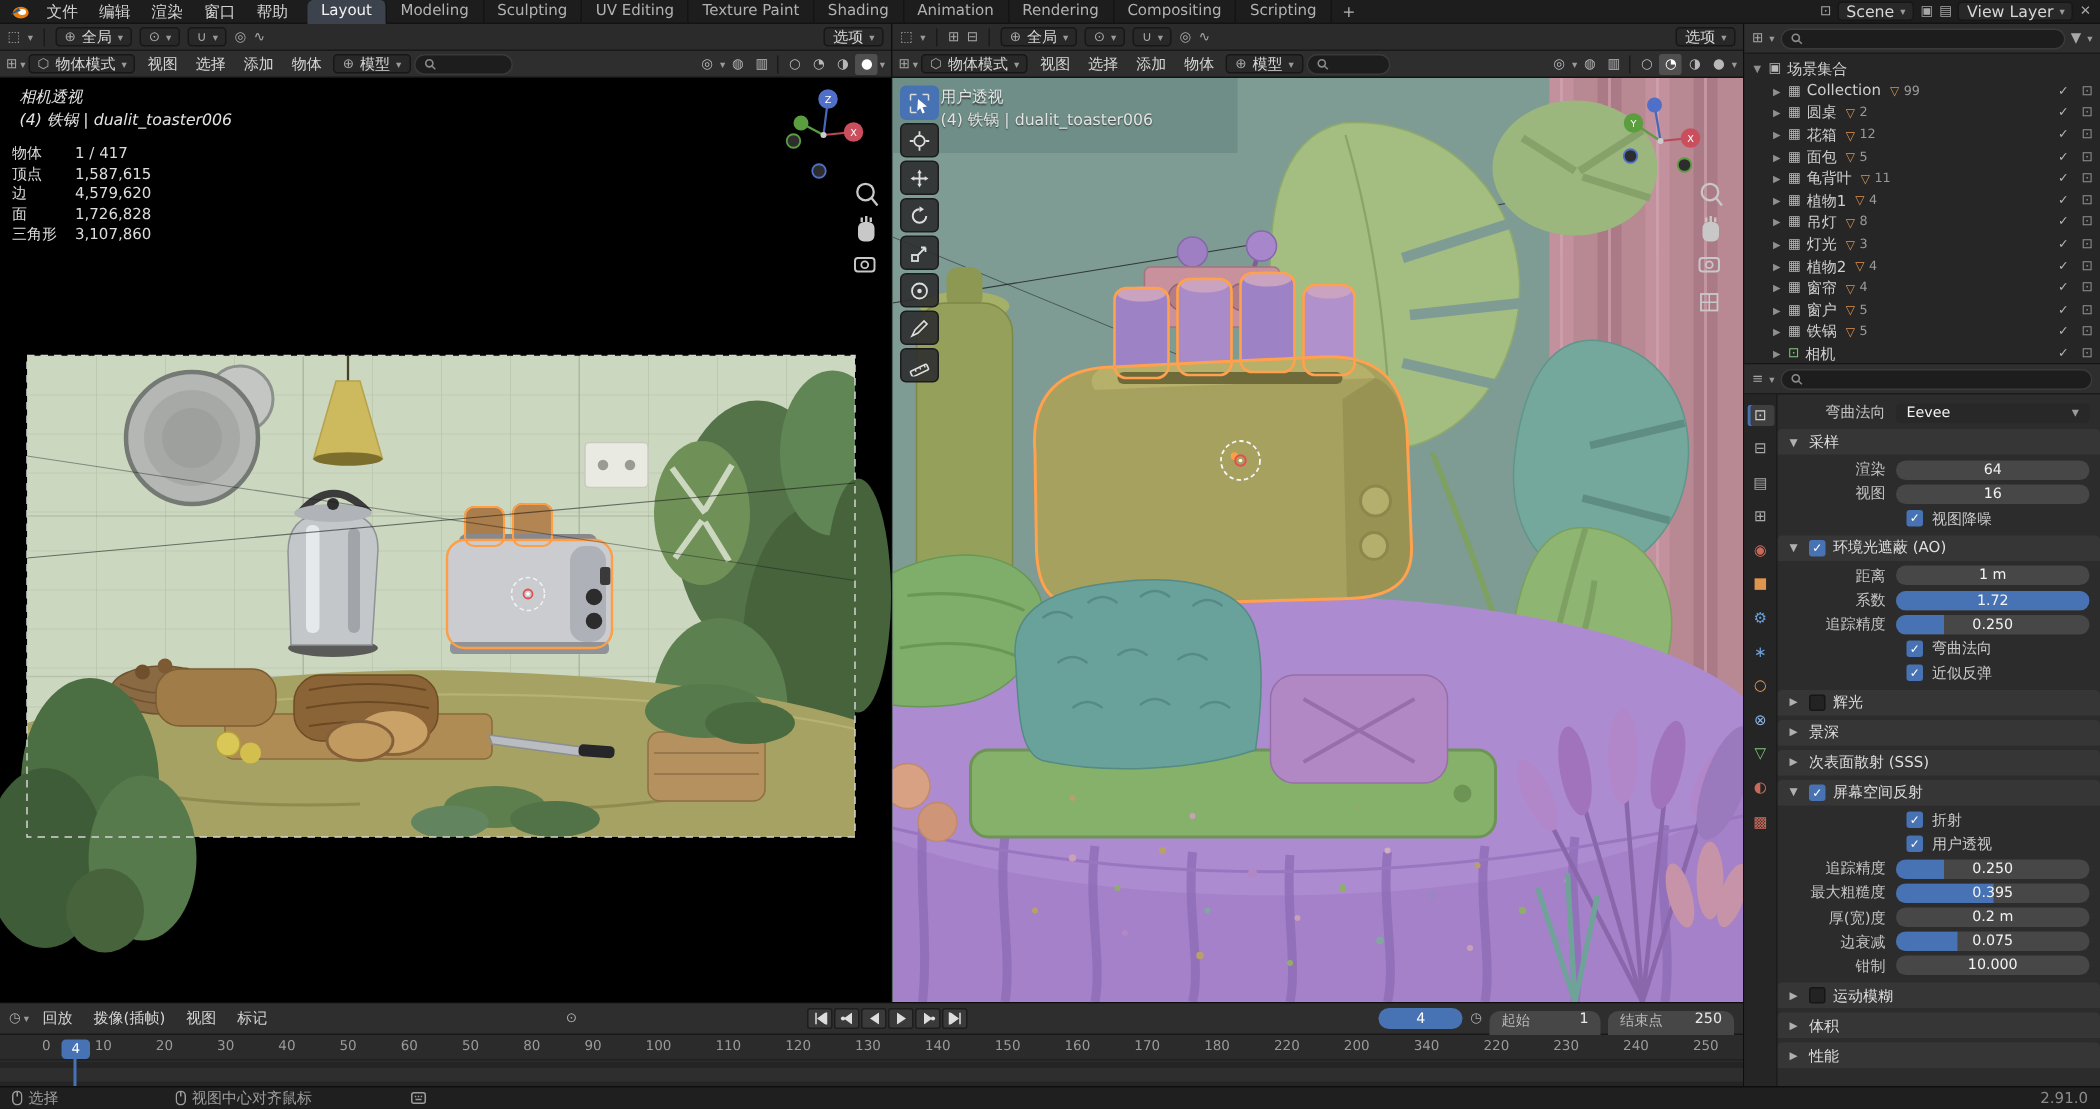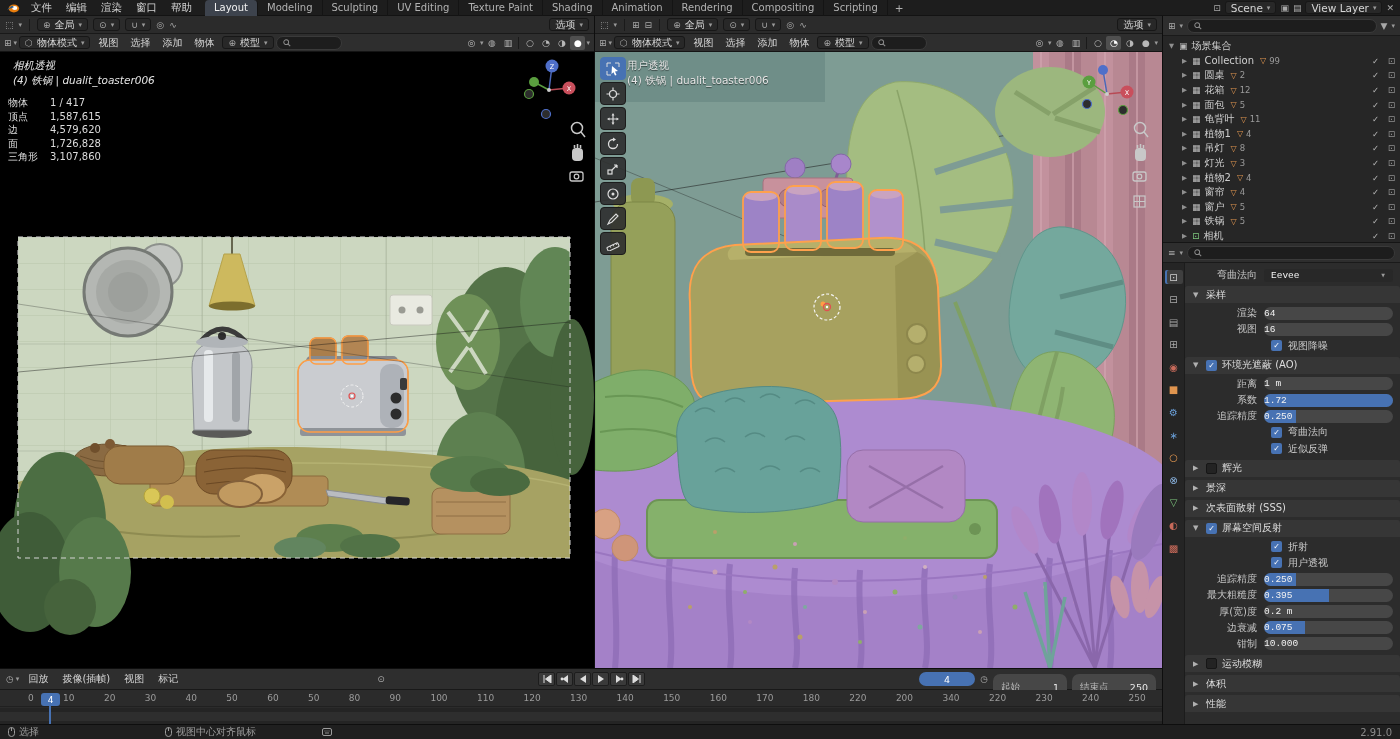--- a/index.html
+++ b/index.html
@@ -65,41 +65,41 @@
   .orow .ocam{color:#8f8f8f;font-size:9px;width:13px;text-align:center;}
   .indent{width:10px;}
 
   .props{position:absolute;top:226px;left:0;right:0;bottom:0;background:#2c2c2c;border-top:1px solid #151515;}
   .tabs{position:absolute;left:0;top:20px;bottom:0;width:22px;background:#252525;display:flex;flex-direction:column;align-items:center;padding-top:7px;gap:8.6px;border-right:1px solid #1c1c1c;}
   .tabs>div{width:18px;height:14px;display:flex;align-items:center;justify-content:center;font-size:10px;border-radius:2px;}
   .tabs>div.active{background:#3f3f3f;box-shadow:inset 2px 0 0 #4772b3;}
   .pcontent{position:absolute;left:22px;top:20px;right:0;bottom:0;padding:4px 7px 0 3px;font-size:10px;overflow:hidden;}
   .prow{display:flex;align-items:center;height:16.2px;}
   .plabel{width:76px;text-align:right;padding-right:7px;color:#c3c3c3;white-space:nowrap;}
-  .pfield{flex:1;height:13px;background:#474747;border-radius:7px;position:relative;display:flex;align-items:center;color:#f2f2f2;overflow:hidden;}
+  .pfield{flex:1;height:13px;background:#474747;border-radius:7px;position:relative;display:flex;align-items:center;justify-content:center;color:#f2f2f2;overflow:hidden;}
   .pfield .fill{position:absolute;left:0;top:0;bottom:0;background:#4772b3;}
-  .pfield span{position:relative;z-index:1;font-size:9.5px;font-family:Liberation Mono, monospace;}
+  .pfield span{position:relative;z-index:1;font-size:9.5px;}
   .pfield.dd2{background:#282828;justify-content:flex-start;padding:0 7px;border-radius:3px;}
   .pfield.dd2 .caret{margin-left:auto;}
   .phdrrow{display:flex;align-items:center;gap:5px;height:17px;background:#363636;margin:3px -7px 2px -3px;padding:0 8px;color:#dedede;border-radius:3px 3px 0 0;}
   .phdrrow .tri{font-size:7px;color:#b0b0b0;width:8px;}
   .cb{width:11px;height:11px;border-radius:2px;background:#4772b3;color:#fff;font-size:8px;line-height:11px;text-align:center;flex:none;}
   .cb.off{background:#232323;border:1px solid #161616;}
   .cbrow{display:flex;align-items:center;gap:6px;height:16.2px;padding-left:83px;color:#c9c9c9;}
 
   
   .timeline{position:absolute;left:0;bottom:15px;width:1162px;height:56px;background:#2b2b2b;border-top:1px solid #0e0e0e;}
   .tl-hdr{height:21px;background:#2e2e2e;border-bottom:1px solid #191919;display:flex;align-items:center;gap:2px;padding:0 6px;font-size:10px;position:relative;}
   .tl-menus{display:flex;}
   .tl-menus>div{padding:0 7px;color:#d4d4d4;}
   .tl-play{position:absolute;left:538px;display:flex;gap:1px;}
   .pbtn{width:17px;height:14px;background:#3a3a3a;border:1px solid #1d1d1d;border-radius:2px;display:flex;align-items:center;justify-content:center;}
   .tl-right{margin-left:auto;display:flex;align-items:center;gap:5px;}
   .framefield{width:56px;height:14px;background:#4772b3;border-radius:7px;color:#fff;display:flex;align-items:center;justify-content:center;font-size:9.5px;}
-  .rangefield{height:28px;background:#474747;border-radius:7px;color:#e8e8e8;display:flex;align-items:center;justify-content:space-between;padding:0 8px;font-size:9.5px;gap:6px;margin-top:17px;}
+  .rangefield{height:28px;background:#474747;border-radius:7px;color:#e8e8e8;display:flex;justify-content:space-between;padding:0 8px;font-size:9.5px;gap:6px;margin-top:17px;}
   .tl-ruler{position:relative;height:17px;background:#2b2b2b;border-bottom:1px solid #202020;display:flex;justify-content:space-between;align-items:center;padding:0 16px 0 28px;font-size:9px;color:#9b9b9b;}
   .tl-tracks{position:absolute;left:0;right:0;top:39px;bottom:0;background:#242424;}
   .trackband{position:absolute;left:0;right:0;top:4px;height:9px;background:#2e2e2e;}
   .ph-label{position:absolute;top:24px;left:41px;width:19px;height:13px;background:#4772b3;border-radius:3px;color:#fff;font-size:9px;display:flex;align-items:center;justify-content:center;z-index:2;}
   .ph-line{position:absolute;left:49px;top:37px;bottom:0;width:2px;background:#4772b3;z-index:1;}
 
   
   .status{position:absolute;left:0;right:0;bottom:0;height:15px;background:#1f1f1f;border-top:1px solid #0e0e0e;display:flex;align-items:center;padding:0 8px;font-size:10px;color:#9d9d9d;gap:6px;}
   .status .grp{display:flex;align-items:center;gap:4px;}
   .version{margin-left:auto;color:#8a8a8a;}
@@ -1084,21 +1084,21 @@
   </div>
 
   <div class="status">
     <div class="grp">
       <svg width="7" height="10" viewBox="0 0 7 10">
           <rect x="0.5" y="0.5" width="6" height="9" rx="3" fill="none" stroke="#9d9d9d"></rect>
           <line x1="3.5" y1="0.5" x2="3.5" y2="4" stroke="#9d9d9d"></line>
         </svg>
       <span>选择</span>
     </div>
-    <div class="grp" style="margin-left:120px">
+    <div class="grp" style="margin-left:72px">
       <svg width="7" height="10" viewBox="0 0 7 10">
           <rect x="0.5" y="0.5" width="6" height="9" rx="3" fill="none" stroke="#9d9d9d"></rect>
           <line x1="3.5" y1="0.5" x2="3.5" y2="4" stroke="#9d9d9d"></line>
         </svg>
       <span>视图中心对齐鼠标</span>
     </div>
     <div class="grp" style="margin-left:60px">
       <svg width="10" height="8" viewBox="0 0 10 8">
           <rect x="0.5" y="0.5" width="9" height="7" rx="1.5" fill="none" stroke="#9d9d9d"></rect>
           <path d="M2.5 3 h1 M4.5 3 h1 M6.5 3 h1 M3 5 h4" stroke="#9d9d9d" stroke-width="0.9"></path>

